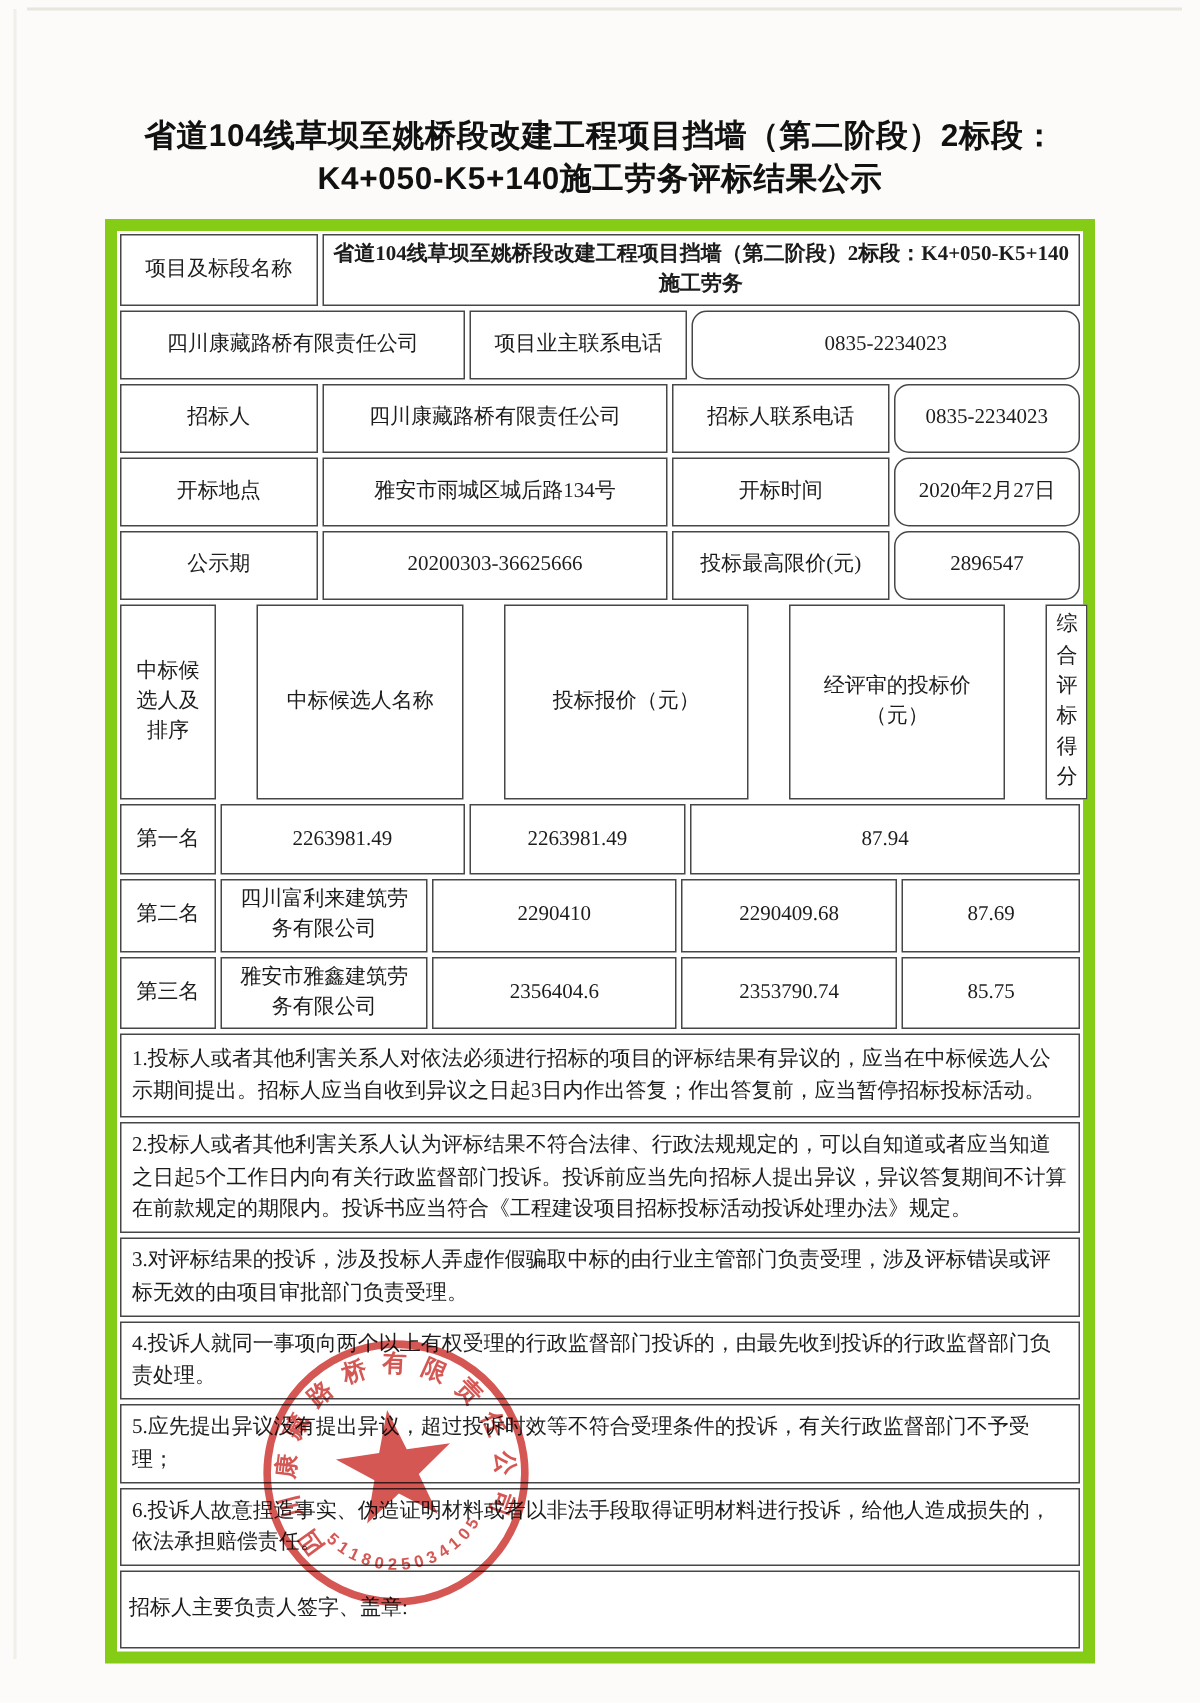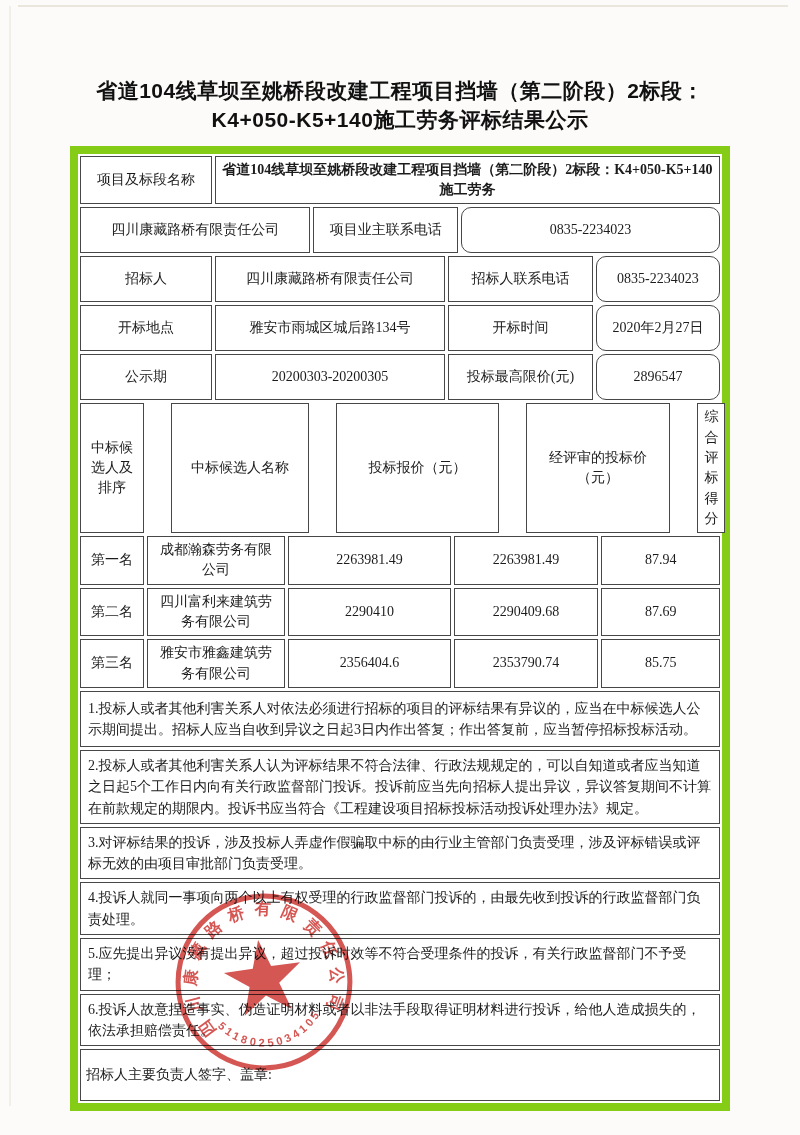--- a/index.html
+++ b/index.html
@@ -121,36 +121,35 @@
 
     <div class="row r-info">
       <div class="cell c-l1">开标地点</div>
       <div class="cell c-v1">雅安市雨城区城后路134号</div>
       <div class="cell c-l2">开标时间</div>
       <div class="cell c-v2">2020年2月27日</div>
     </div>
 
     <div class="row r-info">
       <div class="cell c-l1">公示期</div>
-      <div class="cell c-v1">20200303-20200305</div>
+      <div class="cell c-v1">20200303-36625666</div>
       <div class="cell c-l2">投标最高限价(元)</div>
       <div class="cell c-v2">2896547</div>
     </div>
 
     <div class="row r-chead">
       <div class="cell k-rank">中标候选人及排序</div>
       <div class="cell k-name">中标候选人名称</div>
       <div class="cell k-bid">投标报价（元）</div>
       <div class="cell k-eval">经评审的投标价（元）</div>
       <div class="cell k-score">综合评标得分</div>
     </div>
 
     <div class="row r-cand">
       <div class="cell k-rank">第一名</div>
-      <div class="cell k-name">成都瀚森劳务有限公司</div>
       <div class="cell k-bid">2263981.49</div>
       <div class="cell k-eval">2263981.49</div>
       <div class="cell k-score">87.94</div>
     </div>
 
     <div class="row r-cand">
       <div class="cell k-rank">第二名</div>
       <div class="cell k-name">四川富利来建筑劳务有限公司</div>
       <div class="cell k-bid">2290410</div>
       <div class="cell k-eval">2290409.68</div>

